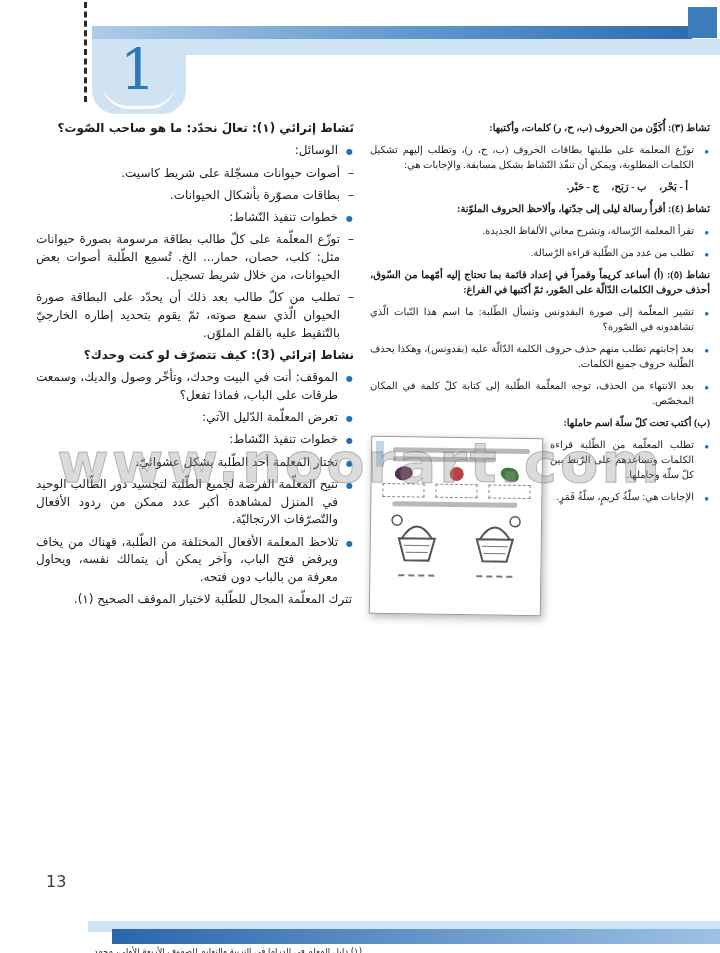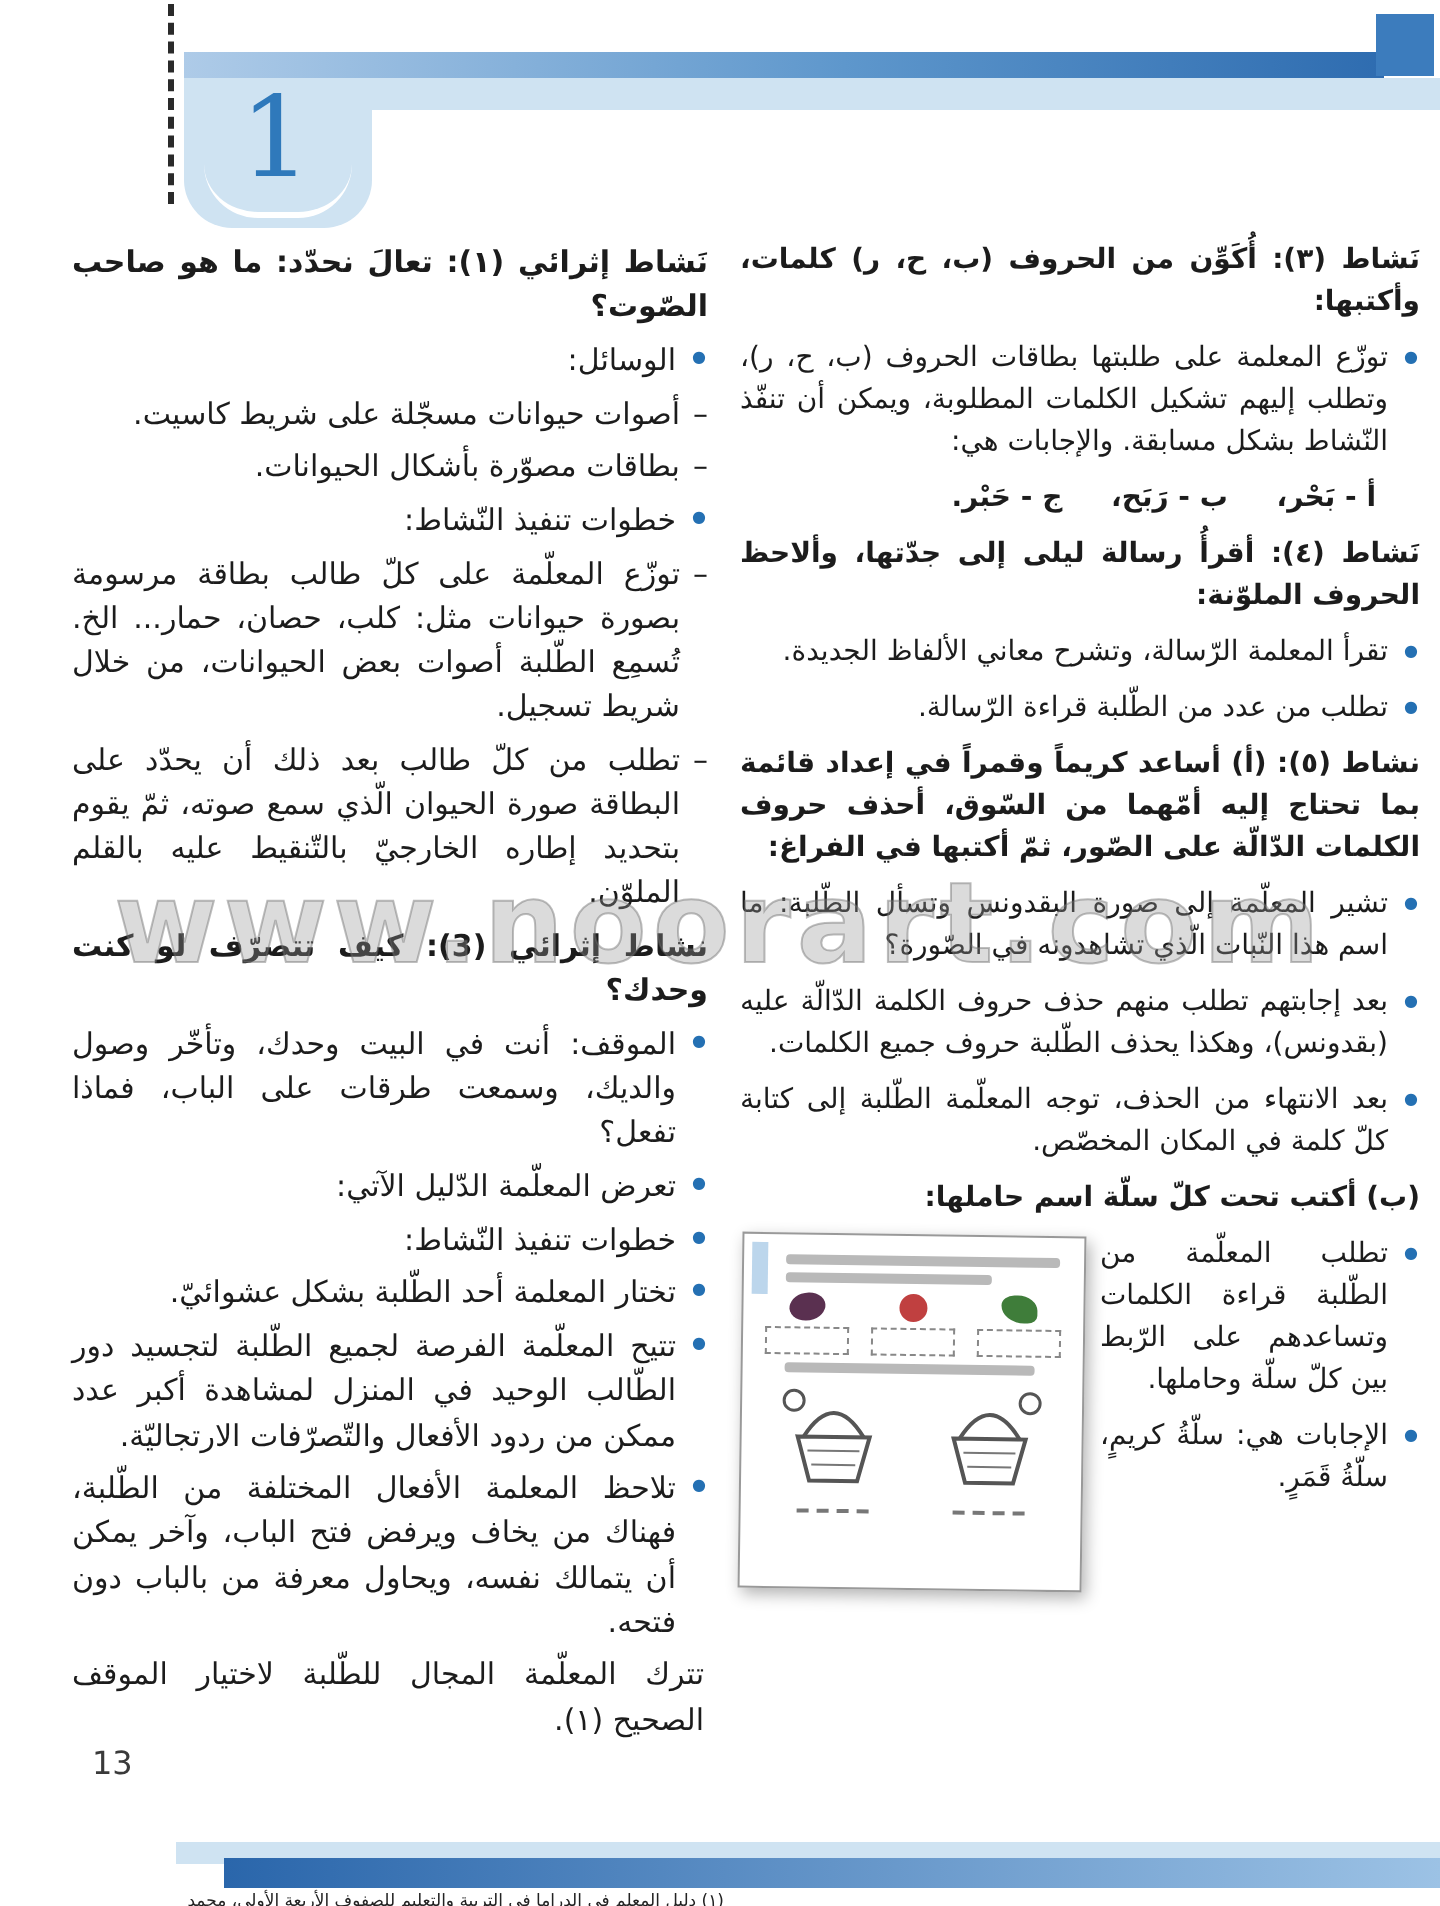--- a/index.html
+++ b/index.html
@@ -38,22 +38,22 @@
     font-size:56px; font-weight:bold; letter-spacing:3px;
     color:rgba(150,150,150,0.34); -webkit-text-stroke:1px rgba(110,110,110,0.45);
     z-index:5; pointer-events:none; white-space:nowrap; }
 
   
   .content { position:absolute; top:120px; left:30px; right:10px; direction:rtl;
     display:flex; gap:16px; z-index:2; }
   .col-a { flex:0 0 340px; width:340px; }
   .col-b { flex:0 0 318px; width:318px; }
   .content p { text-align:justify; color:#1c1c1c; }
-  .col-a p { font-size:14px;   line-height:1.5;  margin:0 0 7px; }
-  .col-b p { font-size:15px; line-height:1.48; margin:0 0 4.5px; }
+  .col-a p { font-size:10px;   line-height:1.5;  margin:0 0 7px;font-family:Liberation Serif, serif; }
+  .col-b p { font-size:12px; line-height:1.48; margin:0 0 4.5px; }
   .heading { color:#1b6fb5; font-weight:bold; }
   .answers { color:#1b6fb5; font-weight:bold; padding-right:22px; }
   .orange  { color:#e2861f; font-weight:bold; }
   .bullet { position:relative; padding-right:16px; }
   .bullet::before { content:"●"; position:absolute; right:1px; top:4px; font-size:8px; color:#2470b3; }
   .dash { position:relative; padding-right:14px; }
   .dash::before { content:"–"; position:absolute; right:0; top:0; color:#1c1c1c; }
   .plain { padding-right:2px; }
 
   

